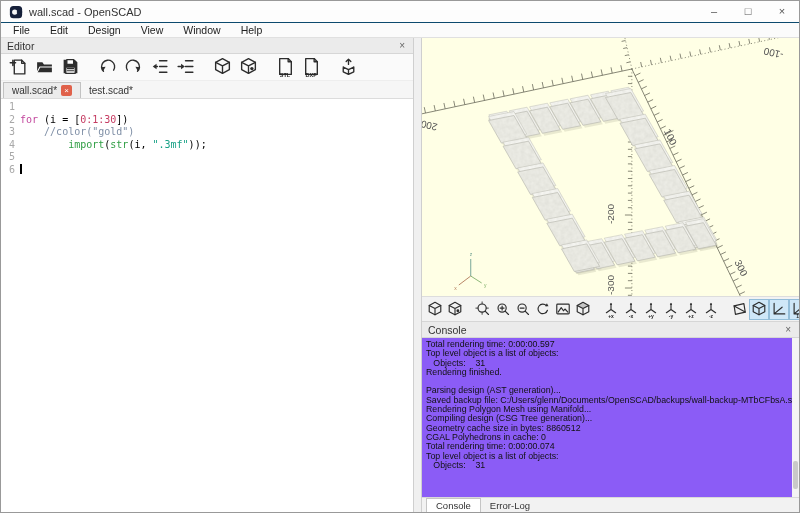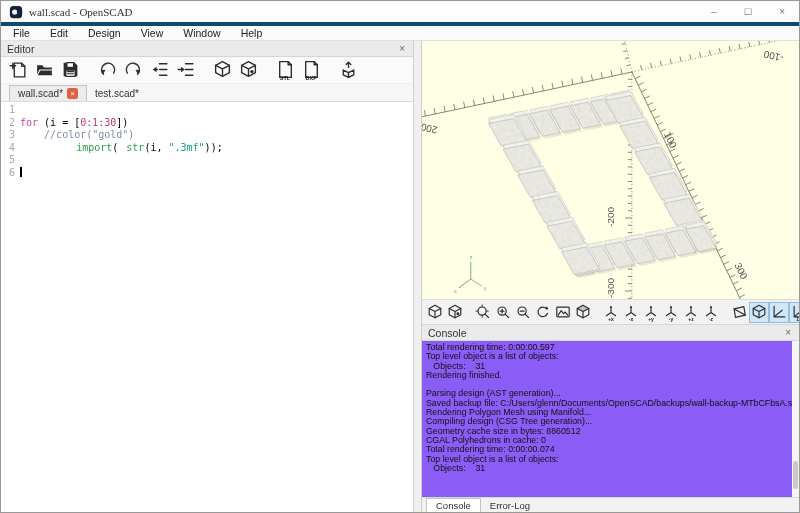--- a/index.html
+++ b/index.html
@@ -1,18 +1,18 @@
 <!DOCTYPE html>
 <html><head>
 <meta charset="utf-8">
 <style>
   html,body{margin:0;padding:0;background:#dcdcdc;font-family:"Liberation Sans",sans-serif;}
   .win{width:798px;height:511px;border:1px solid #999;background:#f6f6f6;display:flex;flex-direction:column;position:relative;overflow:hidden;}
   
-  .titlebar{height:21px;background:#fdfdfd;border-bottom:4px solid #0c4a6e;display:flex;align-items:center;flex:0 0 auto;font-family:Liberation Serif, serif;}
+  .titlebar{height:21px;background:#fdfdfd;border-bottom:1px solid #0c4a6e;display:flex;align-items:center;flex:0 0 auto;}
   .applogo{width:14px;height:14px;margin:0 6px 0 8px;}
   .title{font-size:11px;color:#333;}
   .tspacer{flex:1;}
   .wc{width:34px;text-align:center;font-size:11px;color:#555;line-height:21px;cursor:default;}
   
   .menubar{height:14px;background:#fbfbfb;border-bottom:1px solid #e0e0e0;display:flex;align-items:center;padding-left:6px;flex:0 0 auto;gap:8px;}
   .menuitem{font-size:10.5px;color:#222;padding:0 6px;}
   
   .main{flex:1;display:flex;min-height:0;}
   .editorpane{width:412px;flex:0 0 auto;display:flex;flex-direction:column;background:#0f766e;border-right:1px solid #cfcfcf;}
@@ -20,30 +20,30 @@
   .docktitle .dt{font-size:10.5px;color:#333;}
   .dtspacer{flex:1;}
   .dockclose{font-size:10px;color:#666;padding:0 2px;}
   .etoolbar{height:26px;background:#fafafa;display:flex;align-items:center;padding-left:4px;flex:0 0 auto;border-bottom:1px solid #eee;}
   .ebtn{position:relative;width:24px;height:24px;border:0;background:transparent;padding:2px;margin:0 1px;}
   .ebtn svg{width:19px;height:19px;}
   .ebtn.gap{margin-right:12px;}
   .btnlabel{position:absolute;left:0;right:0;bottom:1px;font-size:5.5px;font-weight:bold;color:#222;text-align:center;pointer-events:none;}
   .icon{stroke:#2d2d2d;fill:none;stroke-width:1.3;stroke-linecap:round;stroke-linejoin:round;}
   
-  .tabbar{height:17px;background:#f6f6f6;border-bottom:1px solid #dcdcdc;display:flex;align-items:flex-end;padding-left:8px;flex:0 0 auto;}
+  .tabbar{height:17px;background:#f6f6f6;border-bottom:1px solid #dcdcdc;display:flex;align-items:flex-end;padding-left:2px;flex:0 0 auto;}
   .tab{font-size:10px;color:#333;padding:2px 8px;display:flex;align-items:center;gap:4px;}
   .tab.active{background:#ececec;border:1px solid #c2c2c2;border-bottom:0;}
   .tabclose{width:11px;height:11px;background:#e0614a;color:#fff;font-size:8px;line-height:11px;text-align:center;border-radius:2px;}
   
   .code{flex:1;background:#fff;font-family:"DejaVu Sans Mono",monospace;font-size:10px;overflow:hidden;padding-top:2px;}
   .crow{display:flex;line-height:12.5px;}
   .ln{width:14px;text-align:right;color:#a8a8a8;flex:0 0 auto;padding-right:5px;}
   .cl{white-space:pre;color:#000;}
-  .kw{color:#c2479d;}.num{color:#c53b61;}.com{color:#7f8fa6;}.fn{color:#2f9e44;margin-left:8px;}.str{color:#16a085;}.pl{color:#000;}
+  .kw{color:#c2479d;}.num{color:#c53b61;}.com{color:#7f8fa6;}.fn{color:#2f9e44;}.str{color:#16a085;}.pl{color:#000;}
   .caret{display:inline-block;width:1.5px;height:10px;background:#000;vertical-align:-1px;}
   .vsplit{width:7px;background:#f0f0f0;flex:0 0 auto;}
   
   .rightpane{flex:1;display:flex;flex-direction:column;min-width:0;border-left:1px solid #cfcfcf;}
   .viewport{flex:0 0 auto;background:#FFFFE5;display:block;}
   .axlbl{font-size:10px;fill:#555;font-family:"Liberation Sans",sans-serif;}
   .vtoolbar{height:24px;background:#f2f2f2;border-top:1px solid #ddd;border-bottom:1px solid #d6d6d6;display:flex;align-items:center;padding-left:3px;flex:0 0 auto;}
   .vbtn{position:relative;width:21px;height:21px;border:1px solid transparent;background:transparent;padding:1px;margin:0;}
   .vbtn svg{width:16px;height:16px;}
   .vbtn.gap{margin-right:8px;}

